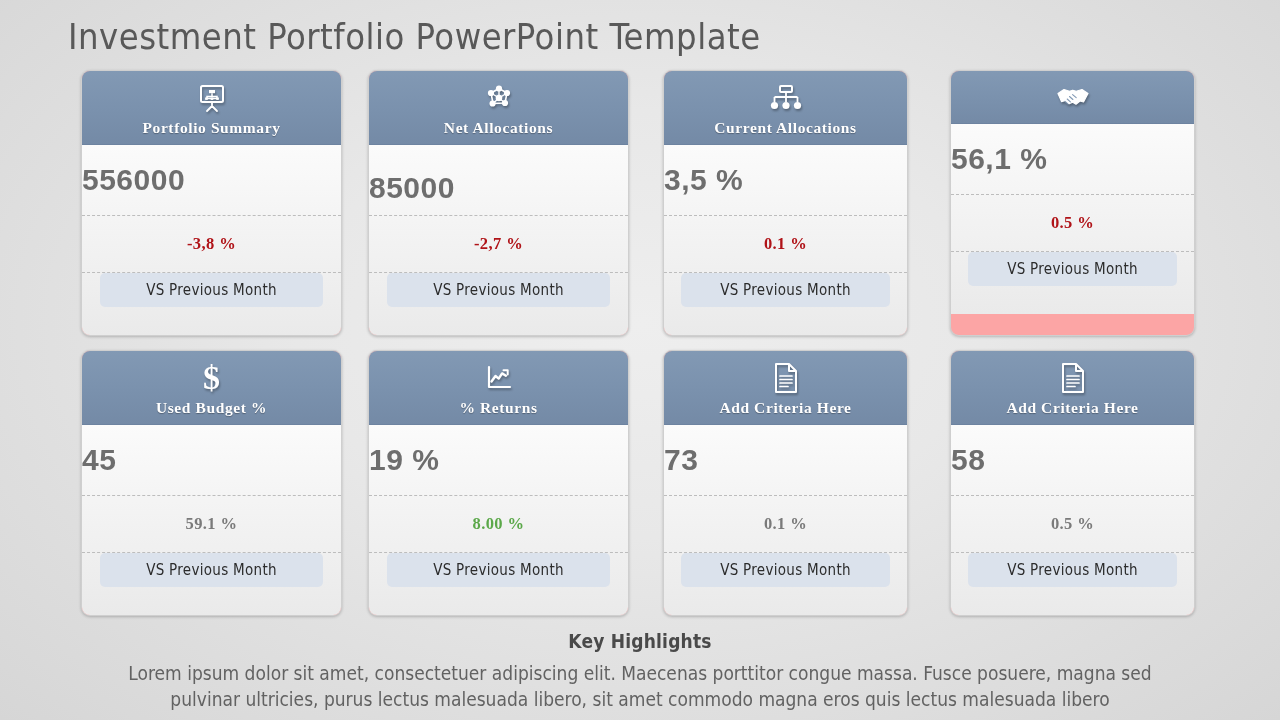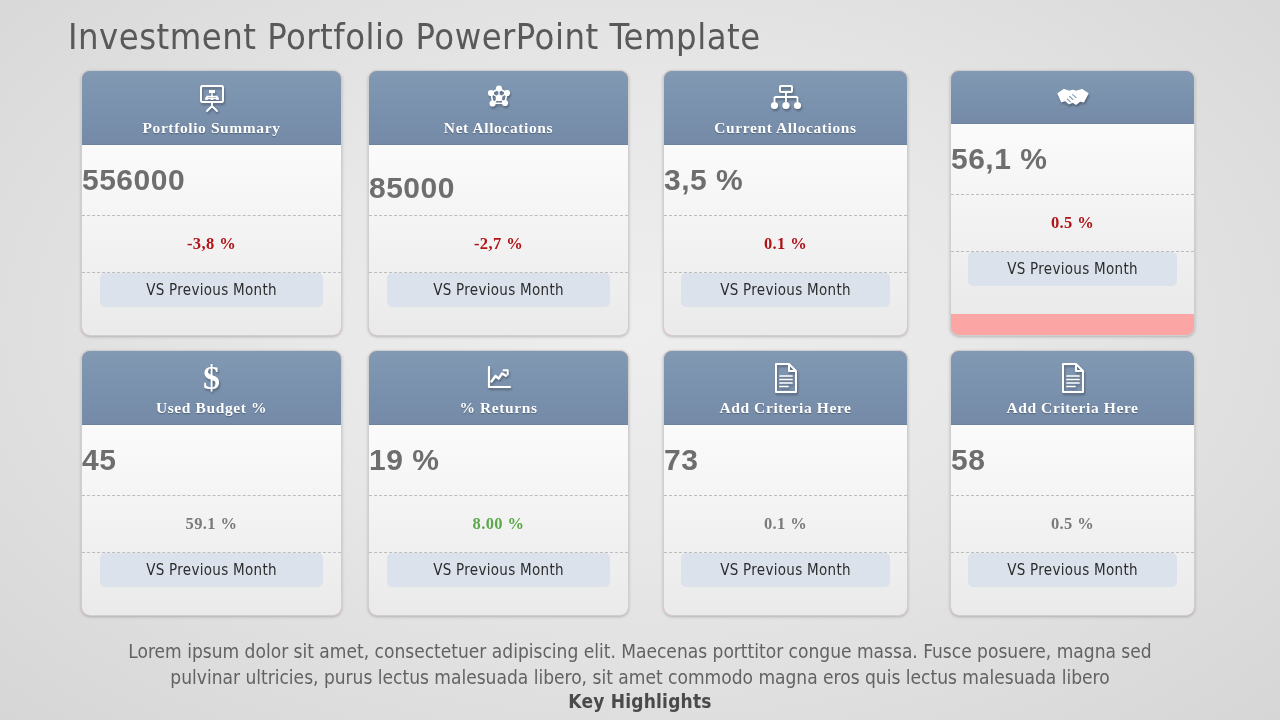--- a/index.html
+++ b/index.html
@@ -376,15 +376,15 @@
             <div class="button-row">
               <div class="vs-button" style="background: rgb(219, 226, 236);">VS Previous Month</div>
             </div>
           </div>
         </div>
       </div>
     </div>
   </div>
 
 <div id="footer">
+  <div id="footer-title">Key Highlights</div>
   <div id="footer-body">Lorem ipsum dolor sit amet, consectetuer adipiscing elit. Maecenas porttitor congue massa. Fusce posuere, magna sed pulvinar ultricies, purus lectus malesuada libero, sit amet commodo magna eros quis lectus malesuada libero</div>
-  <div id="footer-title">Key Highlights</div>
 </div>
 
 </body></html>

